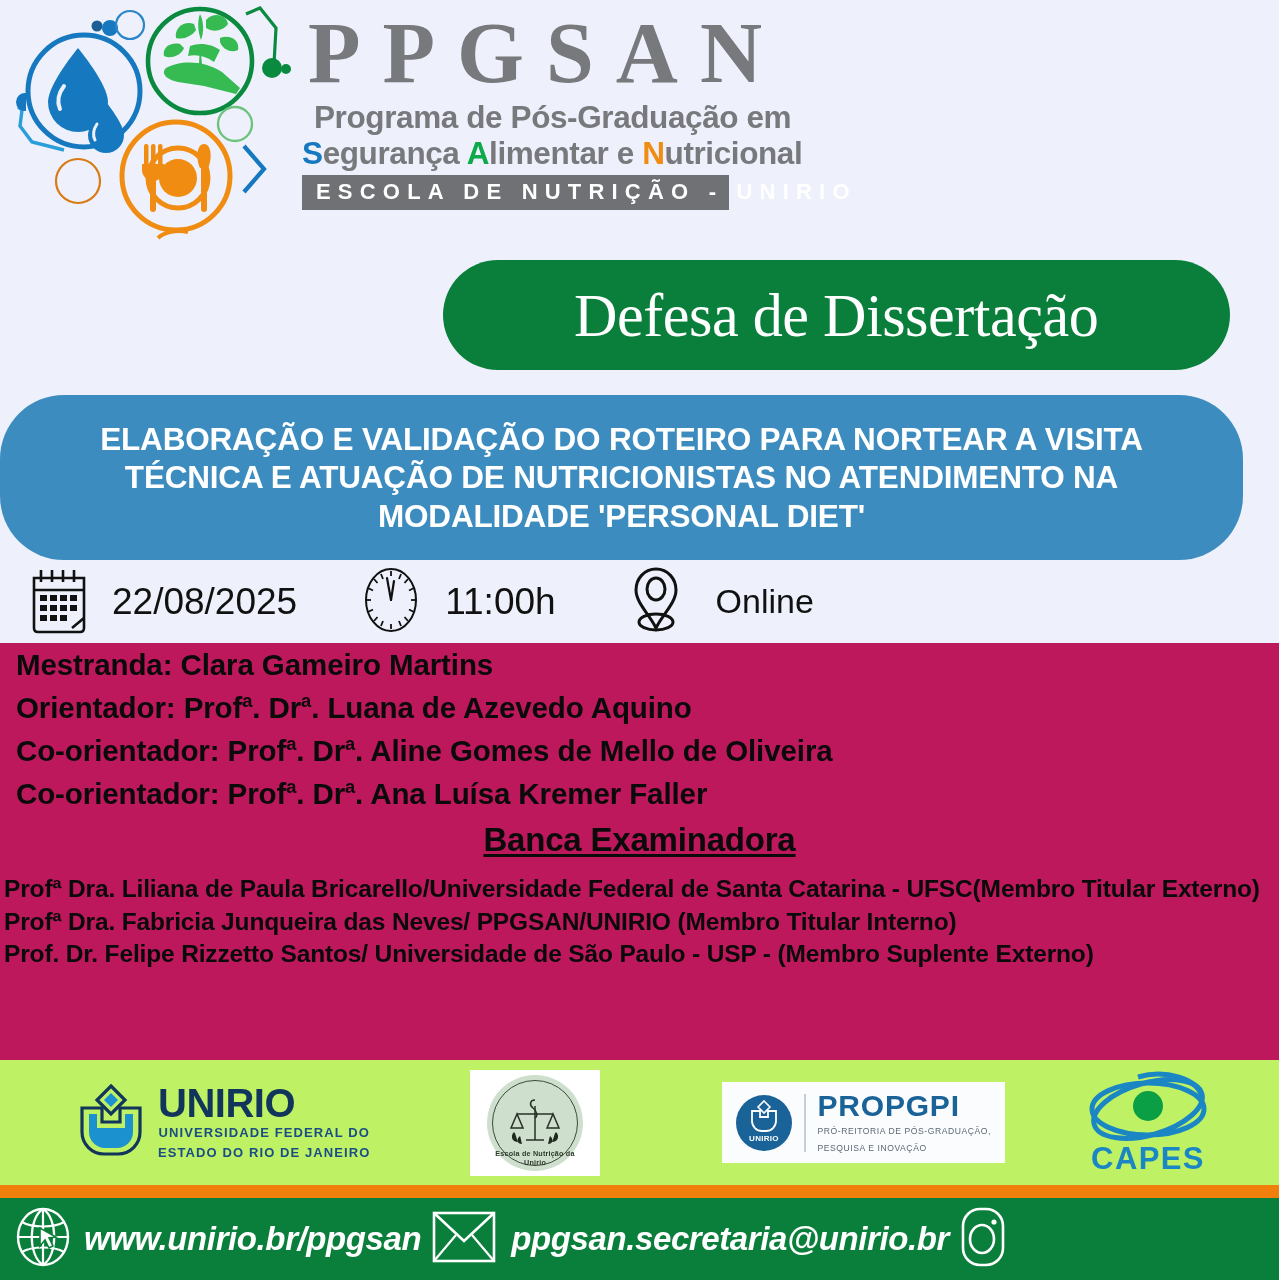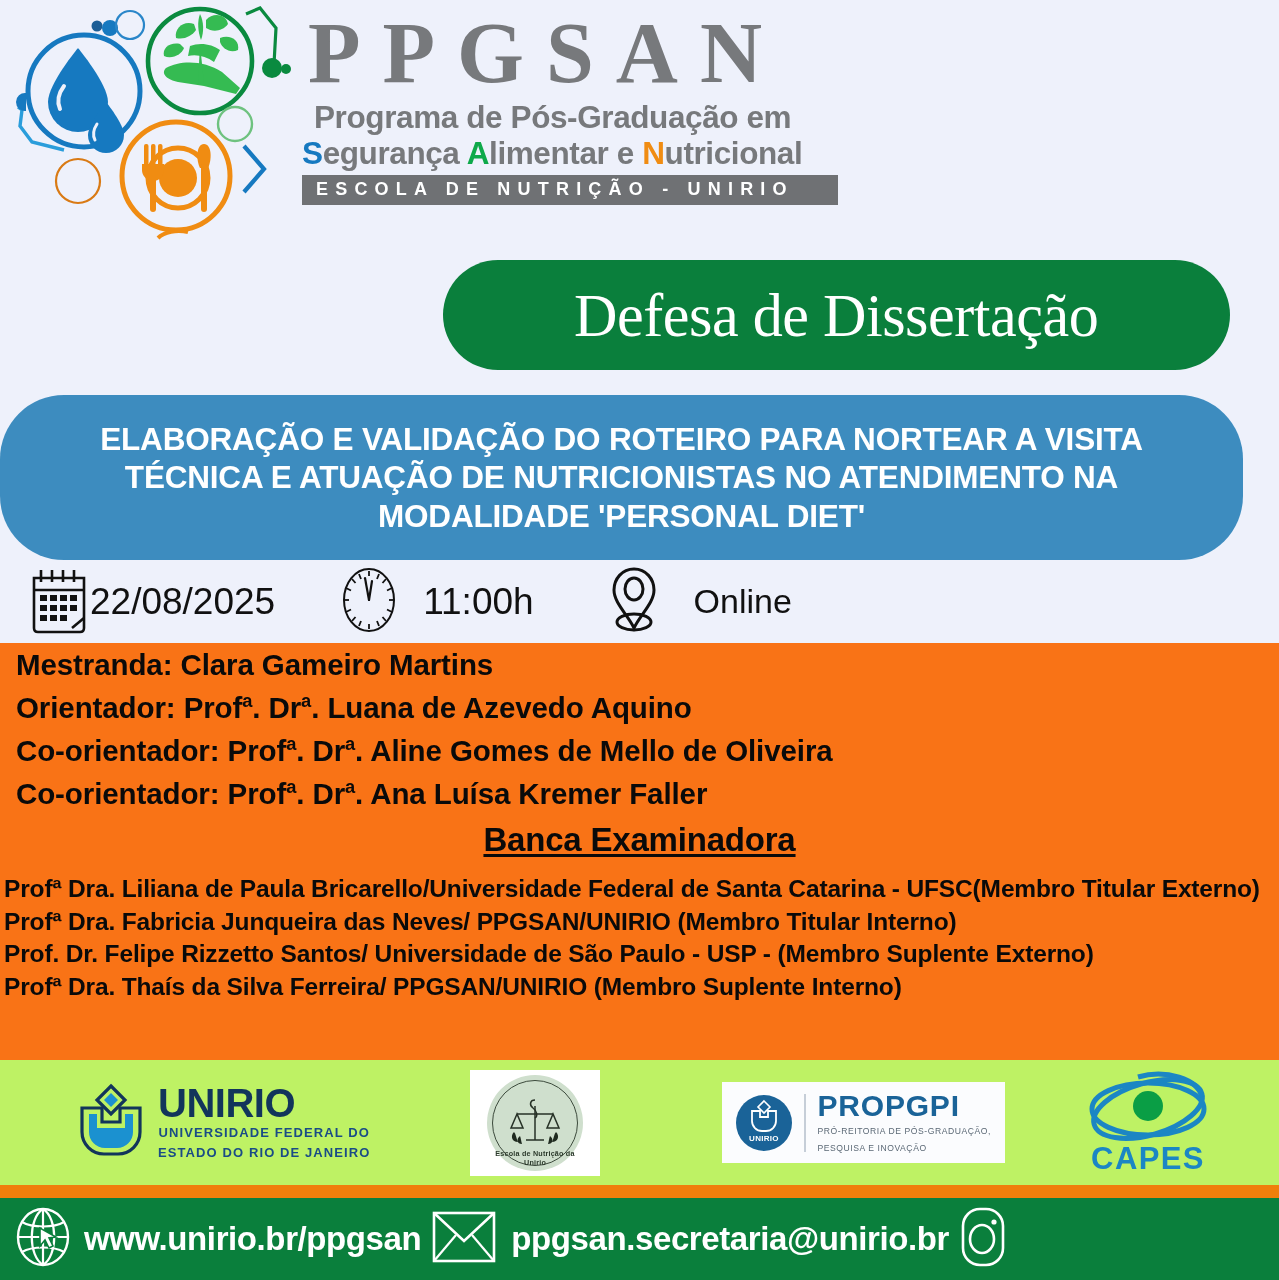--- a/index.html
+++ b/index.html
@@ -58,25 +58,25 @@
     padding-left: 2px;
   }
   .sub2 .s-blue { color: #1679c0; }
   .sub2 .s-green { color: #0ea94a; }
   .sub2 .s-orange { color: #f08c12; }
   .escola-bar {
     margin-top: 4px;
     margin-left: 2px;
     background: #6f7174;
     color: #ffffff;
-    font-size: 18px;
+    font-size: 22px;
     font-weight: 700;
     letter-spacing: 7.2px;
     padding: 4px 0 5px 14px;
-    width: 536px;
+    width: 427px;
     white-space: nowrap;
   }
 
   
   .green-pill {
     position: absolute;
     left: 443px; top: 260px;
     width: 787px; height: 110px;
     background: #0a7f3c;
     border-radius: 56px;
@@ -119,31 +119,31 @@
   }
   .info-item { display: flex; align-items: center; }
   .info-item .ico { display: block; }
   .info-text {
     font-size: 37px;
     color: #111111;
     font-weight: 400;
     white-space: nowrap;
   }
   #info-date { margin-left: 28px; }
-  #info-date .info-text { }
+  #info-date .info-text { margin-left: 22px; }
   #info-time { margin-left: 64px; }
   #info-time .info-text { margin-left: 24px; }
   #info-place { margin-left: 72px; }
   #info-place .info-text { margin-left: 32px; font-size: 34px; }
 
   
   .yellow-band {
     position: absolute; left: 0; top: 643px;
     width: 1279px; height: 417px;
-    background: #f97316;
+    background: #be185d;
   }
   .people-line {
     font-size: 29.5px;
     font-weight: 700;
     color: #0a0a0a;
     padding-left: 16px;
     line-height: 1.46;
     white-space: nowrap;
     letter-spacing: -0.1px;
   }
@@ -249,21 +249,21 @@
   .footer-stripe {
     position: absolute; left: 0; top: 1185px;
     width: 1279px; height: 13px; background: #f07f0b;
   }
   .footer {
     position: absolute; left: 0; top: 1198px;
     width: 1279px; height: 82px;
     background: #0a7f3c;
     display: flex; align-items: center;
   }
-  .footer-item { display: flex; align-items: center; }
+  .footer-item { display: flex; align-items: center; font-style: italic; }
   .footer-text {
     color: #ffffff;
     font-size: 33px;
     font-weight: 700;
     letter-spacing: -0.4px;
     white-space: nowrap;
   }
   #footer-site { margin-left: 14px; }
   #footer-site .footer-text { margin-left: 12px; }
   #footer-mail { margin-left: 10px; }
@@ -424,21 +424,20 @@
     <div class="people-line"><span>Co-orientador:</span> Prof<sup>a</sup>. Dr<sup>a</sup>. <span>Aline Gomes de Mello de Oliveira</span></div>
 
     <div class="people-line"><span>Co-orientador:</span> Prof<sup>a</sup>. Dr<sup>a</sup>. <span>Ana Luísa Kremer Faller</span></div>
 
     <div class="banca-title">Banca Examinadora</div>
 
     <div class="banca-list">
       <div class="banca-item">Profª Dra. Liliana de Paula Bricarello/Universidade Federal de Santa Catarina - UFSC(Membro Titular Externo)</div>
       <div class="banca-item">Profª Dra. Fabricia Junqueira das Neves/ PPGSAN/UNIRIO (Membro Titular Interno)</div>
       <div class="banca-item">Prof. Dr. Felipe Rizzetto Santos/ Universidade de São Paulo - USP - (Membro Suplente Externo)</div>
-      <div class="banca-item">Profª Dra. Thaís da Silva Ferreira/ PPGSAN/UNIRIO (Membro Suplente Interno)</div>
     </div>
   </div>
 
   <div class="partners">
 
     <div class="partner" id="partner-unirio">
       <div class="unirio-wrap">
         <span>
           <svg width="78" height="78" viewBox="0 0 78 78" xmlns="http://www.w3.org/2000/svg">
             <path d="M39 4 L53 18 L39 32 L25 18 z" fill="none" stroke="#12355b" stroke-width="3.2"></path>

